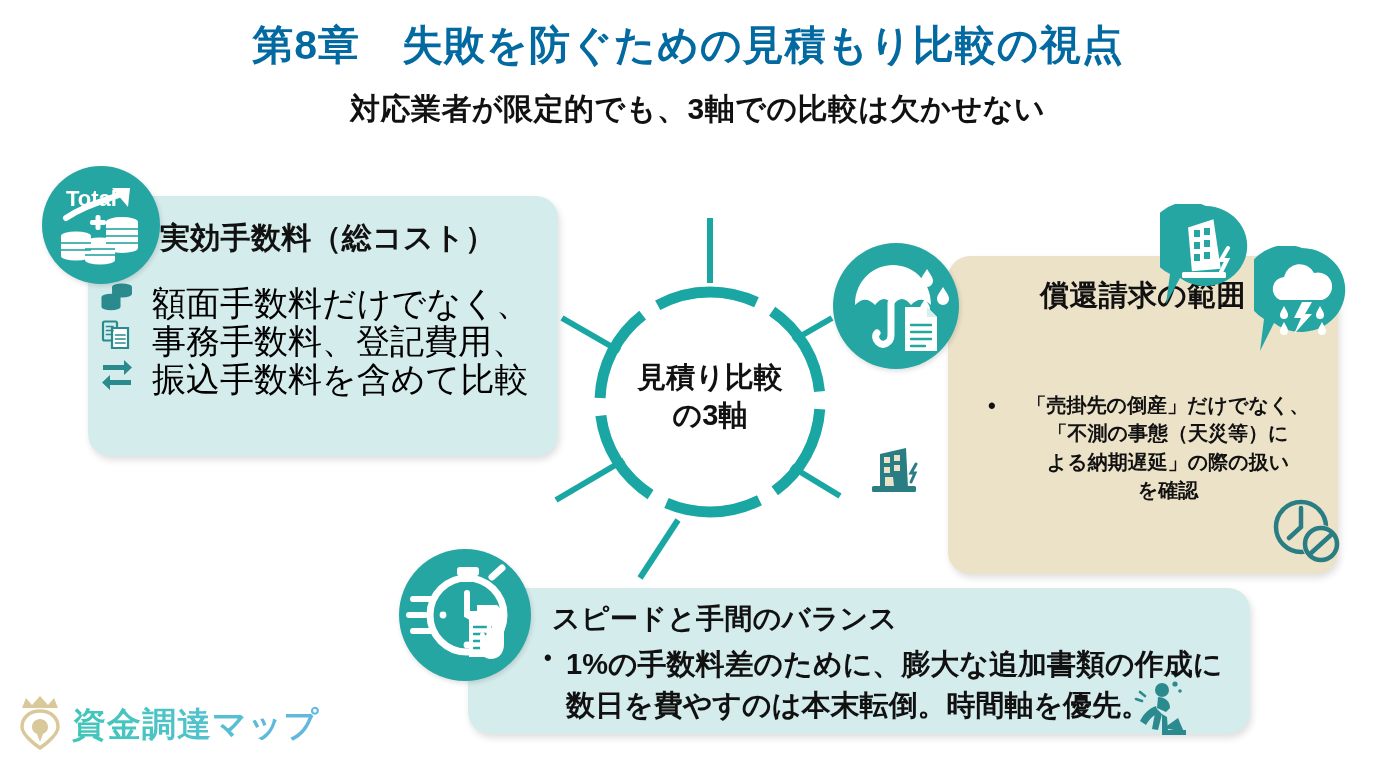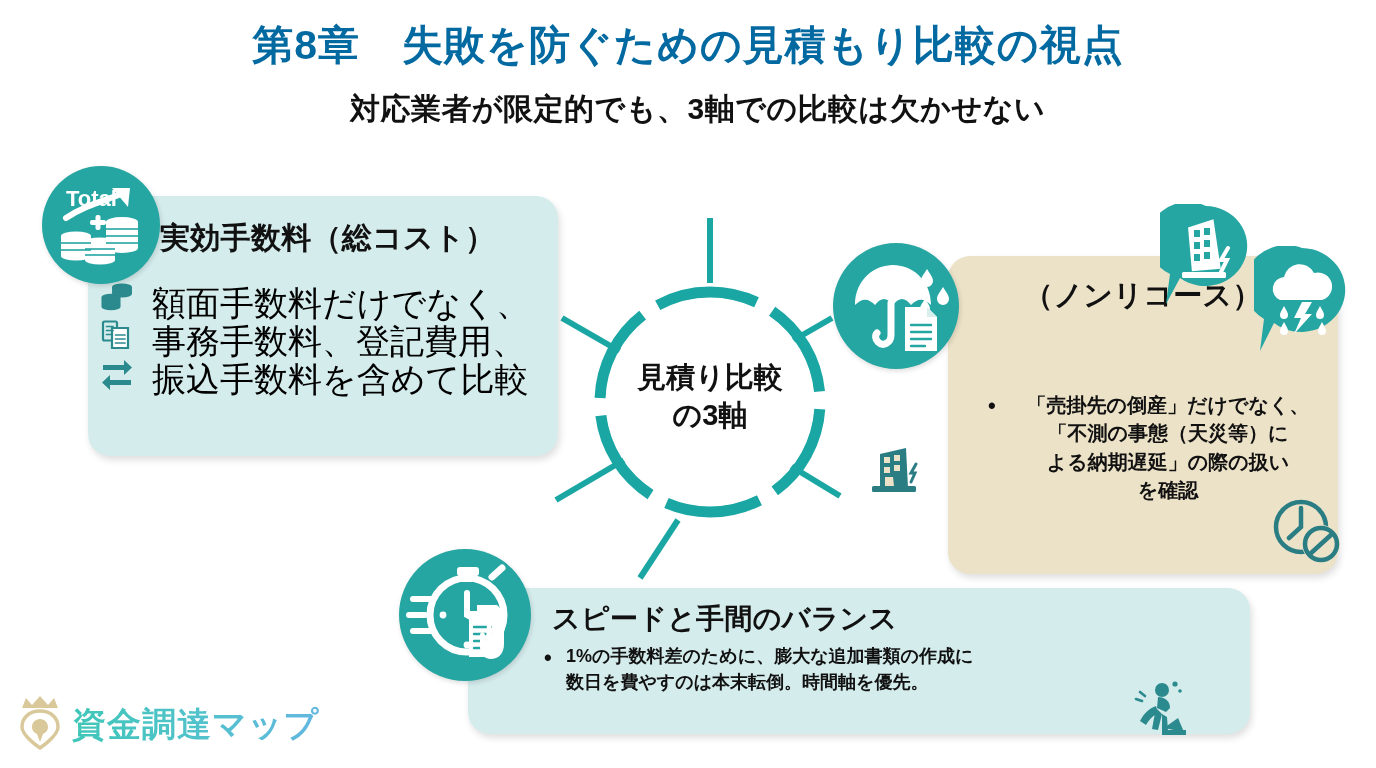--- a/index.html
+++ b/index.html
@@ -173,21 +173,21 @@
     position: absolute;
     left: 84px;
     top: 12px;
     font-size: 28px;
     white-space: nowrap;
   }
   #card-speed .body-wrap {
     position: absolute;
     left: 72px;
     top: 56px;
-    font-size: 18px;
+    font-size: 29px;
     line-height: 1.42;
   }
   #card-speed .bullet-row {
     position: relative;
     padding-left: 26px;
     white-space: nowrap;
   }
   #card-speed .bullet-row::before {
     content: "\2022";
     position: absolute;
@@ -355,21 +355,21 @@
         <line x1="19" y1="77" x2="49" y2="77"></line>
           <line x1="19" y1="84" x2="49" y2="84"></line>
         <line x1="43" y1="83" x2="73" y2="83"></line>
           <line x1="43" y1="89" x2="73" y2="89"></line>
       </g>
     </svg>
   </div>
 
   <div id="card-recourse" class="card card-beige">
     <div class="card-title">
-      <div>（ノンリコース）</div>
+      <div>償還請求の範囲</div>
     </div>
     <div class="body-wrap card-body">
       <div class="bullet-row">「売掛先の倒産」だけでなく、</div>
       <div class="cont">「不測の事態（天災等）に</div>
       <div class="cont">よる納期遅延」の際の扱い</div>
       <div class="cont">を確認</div>
     </div>
   </div>
 
   <div id="badge-umbrella" class="badge">

